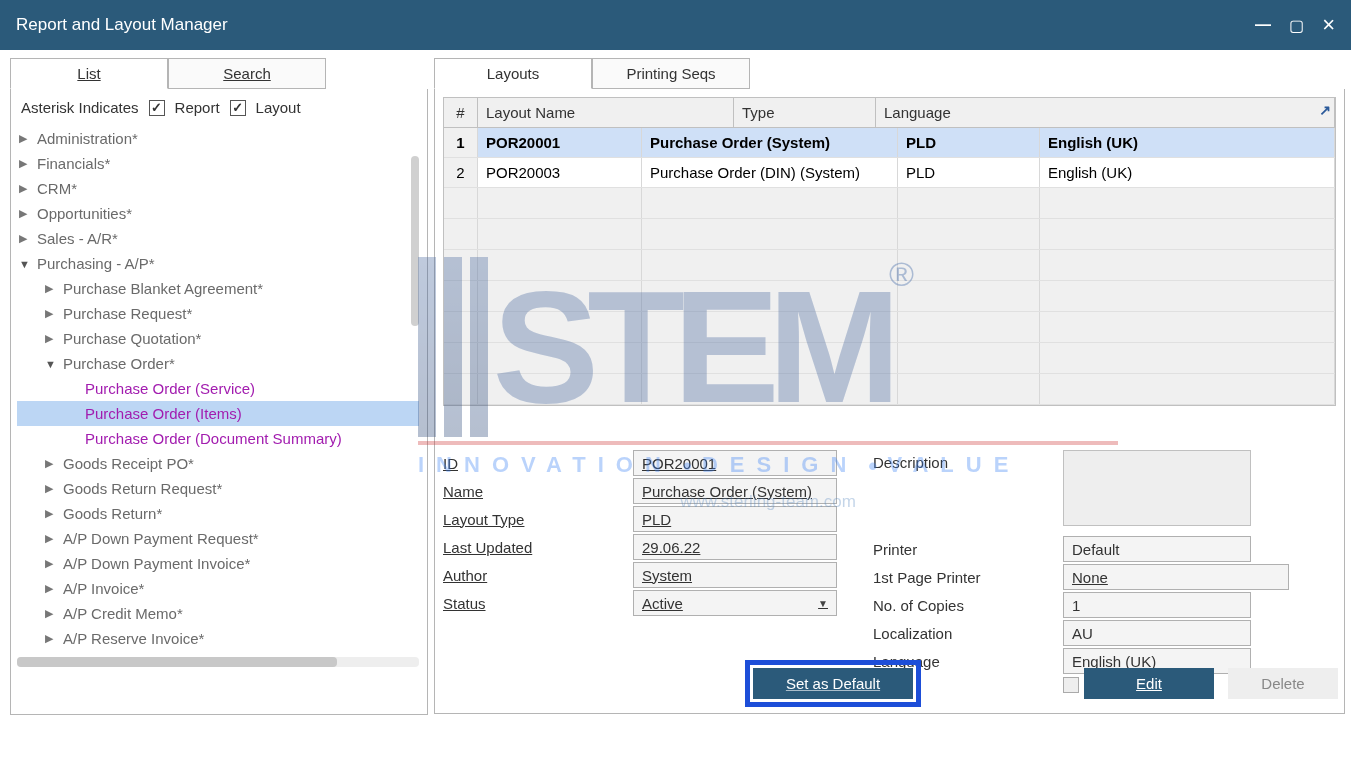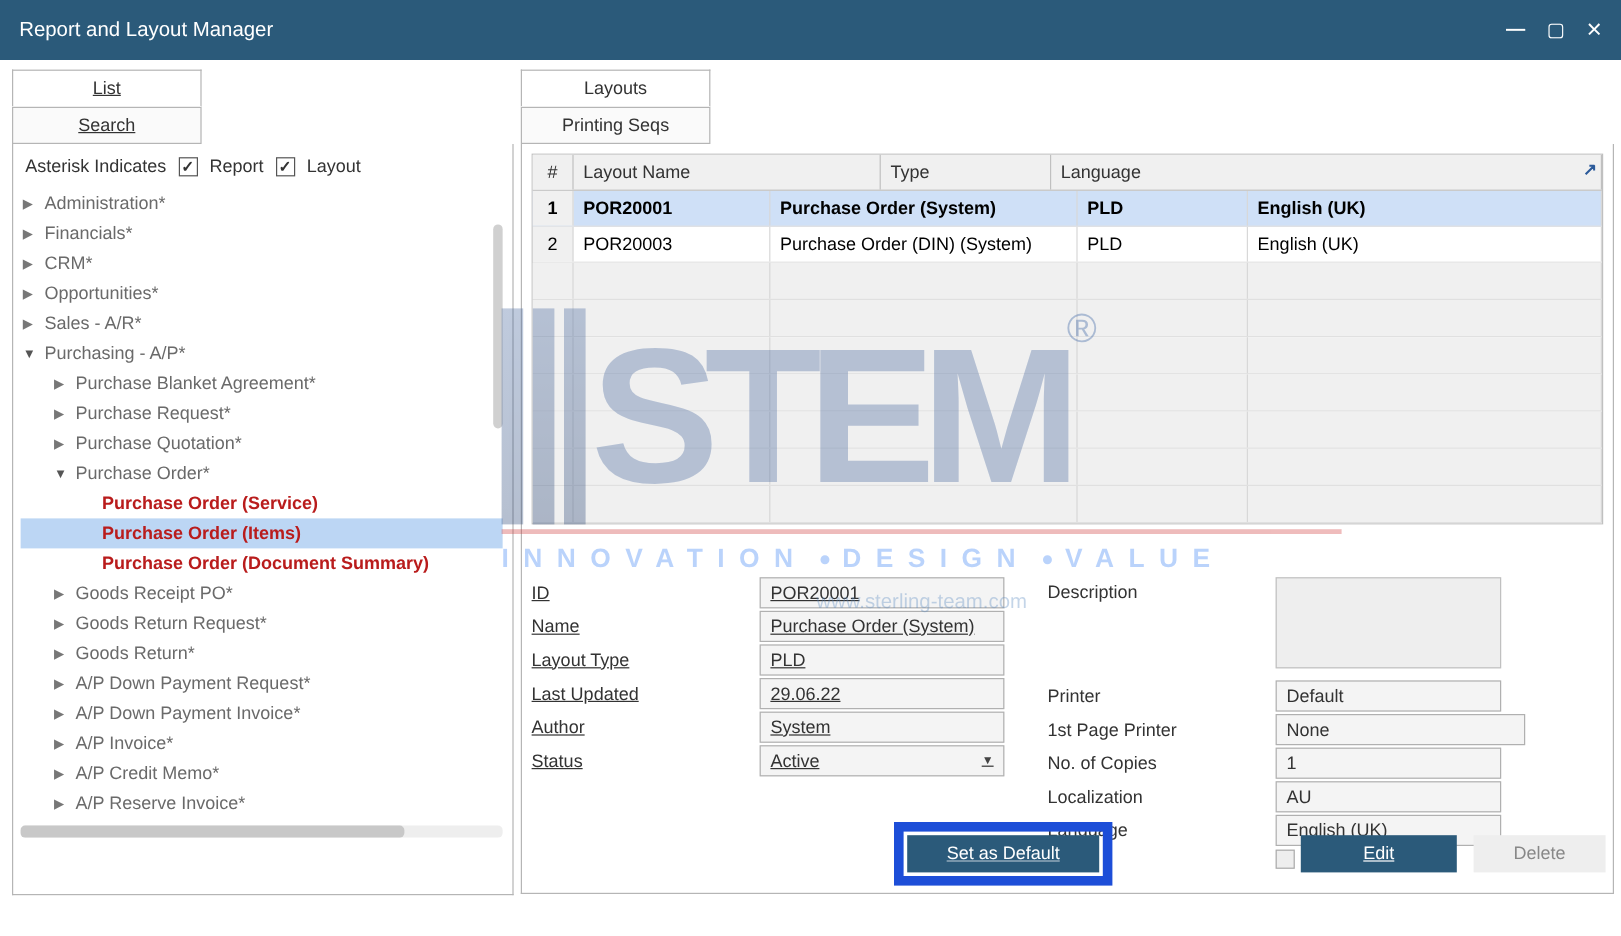--- a/index.html
+++ b/index.html
@@ -6,36 +6,36 @@
 body { background: #fff; width: 1351px; height: 780px; overflow: hidden; position: relative; }
 
 .titlebar { background: #2b5a7a; height: 50px; display: flex; align-items: center; padding: 0 16px; color: #fff; font-size: 17px; font-weight: normal; }
 .titlebar .controls { margin-left: auto; display: flex; gap: 18px; align-items: center; }
 .titlebar .controls span { font-size: 16px; cursor: pointer; }
 
 .content { display: flex; gap: 6px; padding: 8px 0 0 10px; }
 
 
 .left-panel { width: 418px; }
-.tabs { display: flex; flex-direction: column; }
+.tabs { display: flex; }
 .tab { border: 1px solid #b5b5b5; padding: 6px 0; width: 158px; text-align: center; font-size: 15px; color: #333; background: #fafafa; cursor: pointer; }
 .tab.active { background: #fff; border-bottom: 1px solid #fff; }
 .panel-body { border: 1px solid #b5b5b5; border-top: none; background: #fff; padding: 8px 8px 8px 6px; position: relative; }
 
 .asterisk-row { display: flex; align-items: center; gap: 10px; font-size: 15px; color: #333; padding: 2px 0 10px 4px; }
 .chk { width: 16px; height: 16px; border: 1px solid #555; display: inline-flex; align-items: center; justify-content: center; font-size: 13px; font-weight: bold; }
 
 .tree { font-size: 15px; color: #6a6a6a; overflow-y: hidden; height: 580px; position: relative; }
 .tree-scrollbar { position: absolute; right: 0; top: 30px; width: 8px; height: 170px; background: #d0d0d0; border-radius: 4px; }
 .tree .node { display: flex; align-items: center; padding: 4px 4px; cursor: pointer; white-space: nowrap; }
 .tree .node .tri { width: 12px; display: inline-block; margin-right: 6px; font-size: 11px; color: #777; }
 .tree .node.expanded .tri { color: #555; }
 .tree .l1 { padding-left: 2px; }
 .tree .l2 { padding-left: 28px; }
-.tree .l3 { padding-left: 56px; color: #b91c1c; font-weight: bold; align-items: center; }
+.tree .l3 { padding-left: 56px; color: #a21caf; font-weight: normal; align-items: center; }
 .tree .selected { background: #bcd6f4; }
 .tree .hscroll { height: 10px; background: #eee; margin-top: 6px; border-radius: 4px; position: relative; }
 .tree .hscroll .thumb { position: absolute; left: 0; width: 320px; height: 10px; background: #c8c8c8; border-radius: 4px; }
 
 
 .right-panel { flex: 1; margin-right: 6px; }
 .right-body { border: 1px solid #b5b5b5; border-top: none; background: #fff; padding: 8px; position: relative; height: 625px; }
 
 .grid { border: 1px solid #c0c0c0; }
 .grid .header { display: flex; background: #f0f0f0; border-bottom: 1px solid #c0c0c0; font-size: 15px; color: #333; position: relative; }
@@ -57,21 +57,21 @@
 .details .label { width: 190px; padding: 4px 0; }
 .details .value-box { border: 1px solid #b0b0b0; background: #f4f4f4; padding: 3px 8px; width: 204px; height: 26px; display: flex; align-items: center; justify-content: space-between; }
 .details .value-box.dd::after { content: "▼"; font-size: 10px; color: #444; }
 
 .desc-box { border: 1px solid #c0c0c0; background: #eee; width: 188px; height: 76px; }
 
 .footer-btns { position: absolute; bottom: 6px; left: 0; right: 0; display: flex; align-items: center; }
 .btn { padding: 6px 22px; font-size: 15px; text-align: center; cursor: pointer; border: 1px solid transparent; }
 .btn-primary { background: #2b5a7a; color: #fff; }
 .btn-disabled { background: #eee; color: #888; }
-.default-wrap { border: 8px solid #1d4ed8; padding: 3px; margin-left: 310px; }
+.default-wrap { border: 5px solid #1d4ed8; padding: 3px; margin-left: 310px; }
 .btn-edit { width: 130px; margin-left: auto; margin-right: 14px; }
 .btn-del { width: 110px; margin-right: 6px; }
 
 .watermark { position: absolute; left: 370px; top: 255px; pointer-events: none; opacity: 0.35; z-index: 10; padding-left: 48px; }
 .watermark .bars { display: inline-flex; gap: 8px; vertical-align: middle; }
 .watermark .bar { width: 18px; height: 180px; background: linear-gradient(#4a6aa0, #2e4a7a); }
 .watermark .stem { font-size: 160px; font-weight: 900; color: #4a6aa0; letter-spacing: -12px; vertical-align: middle; }
 .watermark .reg { color: #2e5aa0; font-size: 34px; vertical-align: top; }
 .watermark .redline { height: 4px; background: #d04040; margin: 2px 0 6px 0; width: 700px; }
 .watermark .tagline { color: #3b82f6; font-size: 22px; letter-spacing: 12px; font-weight: bold; }
@@ -323,21 +323,21 @@
           </div>
           <div style="height:8px;"></div>
           <div class="field">
               <div class="label">Printer</div>
               <div class="value-box" style="width:188px;">
                 <span>Default</span>
               </div>
             </div>
           <div class="field">
               <div class="label">1st Page Printer</div>
-              <div class="value-box" style="width:208px;">
+              <div class="value-box" style="width:226px;text-decoration:underline;">
                 <span>None</span>
               </div>
             </div>
           <div class="field">
               <div class="label">No. of Copies</div>
               <div class="value-box" style="width:188px;">
                 <span>1</span>
               </div>
             </div>
           <div class="field">

